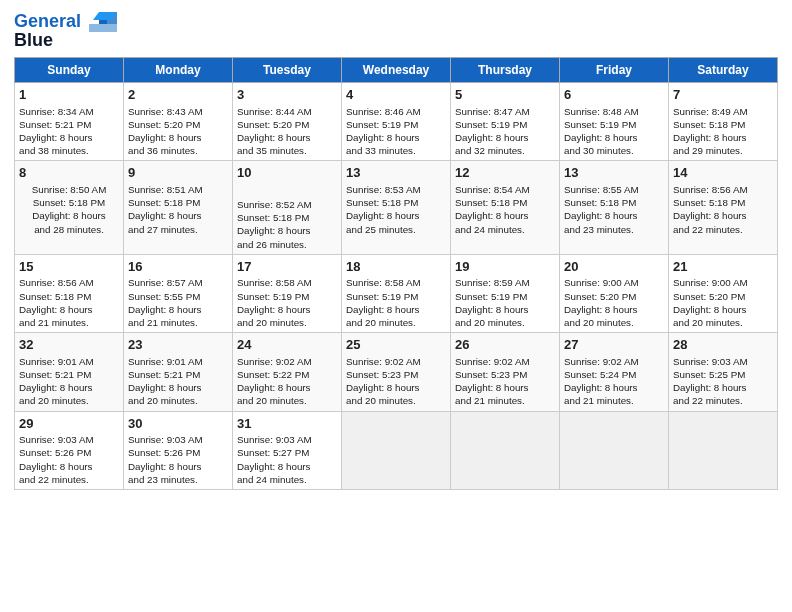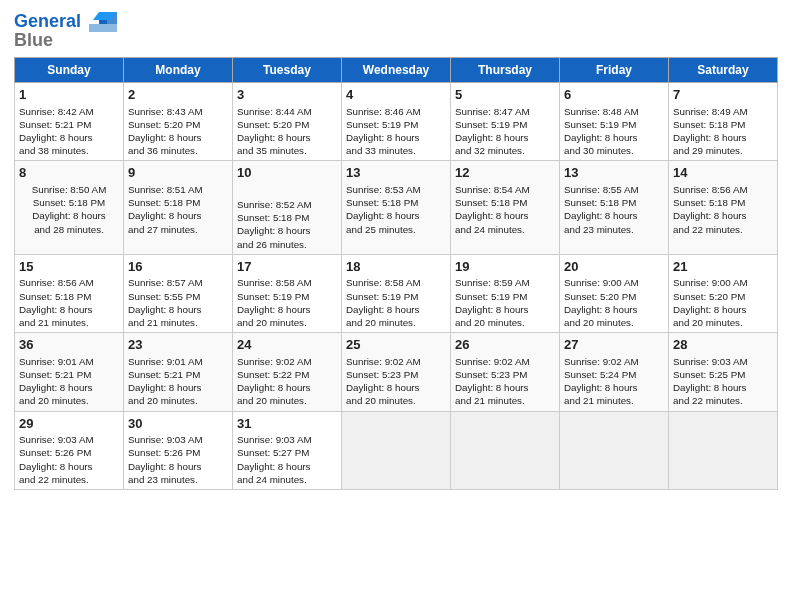--- a/index.html
+++ b/index.html
@@ -88,21 +88,21 @@
       <div style="display:flex;align-items:center;gap:8px;justify-content:center;">
         <div style="font-size:18px;font-weight:bold;color:#1a1a1a;line-height:1;">
           <span style="color:#1565c0;">General</span>
         </div>
         <svg width="28" height="22" viewBox="0 0 28 22">
           <polygon points="10,2 28,2 28,14 10,14" fill="#1565c0"></polygon>
           <polygon points="0,14 18,14 18,2 28,2 28,22 0,22" fill="#5b9bd5" opacity="0.7"></polygon>
           <polygon points="10,2 28,2 22,10 4,10" fill="#2196f3"></polygon>
         </svg>
       </div>
-      <div style="font-size:18px;font-weight:bold;color:#737373;margin-top:-2px;">Blue</div>
+      <div style="font-size:18px;font-weight:bold;color:#0f172a;margin-top:-2px;">Blue</div>
     </div>
     <div class="title-block">
       <div class="month-title"></div>
       <div class="location"></div>
     </div>
   </div>
 
   <table class="calendar">
     <thead>
       <tr>
@@ -112,21 +112,21 @@
           <th>Wednesday</th>
           <th>Thursday</th>
           <th>Friday</th>
           <th>Saturday</th>
         </tr>
     </thead>
     <tbody id="calendar-body">
     <tr>
           <td>
             <span class="day-num">1</span>
-            <div class="day-info" style="white-space: pre-line;">Sunrise: 8:42 AM
+            <div class="day-info" style="white-space: pre-line;">Sunrise: 8:34 AM
 Sunset: 5:21 PM
 Daylight: 8 hours
 and 38 minutes.</div>
           </td>
           <td>
             <span class="day-num">2</span>
             <div class="day-info" style="white-space: pre-line;">Sunrise: 8:43 AM
 Sunset: 5:20 PM
 Daylight: 8 hours
 and 36 minutes.</div>
@@ -264,21 +264,21 @@
           <td>
             <span class="day-num">21</span>
             <div class="day-info" style="white-space: pre-line;">Sunrise: 9:00 AM
 Sunset: 5:20 PM
 Daylight: 8 hours
 and 20 minutes.</div>
           </td>
         </tr>
         <tr>
           <td>
-            <span class="day-num">36</span>
+            <span class="day-num">32</span>
             <div class="day-info" style="white-space: pre-line;">Sunrise: 9:01 AM
 Sunset: 5:21 PM
 Daylight: 8 hours
 and 20 minutes.</div>
           </td>
           <td>
             <span class="day-num">23</span>
             <div class="day-info" style="white-space: pre-line;">Sunrise: 9:01 AM
 Sunset: 5:21 PM
 Daylight: 8 hours

